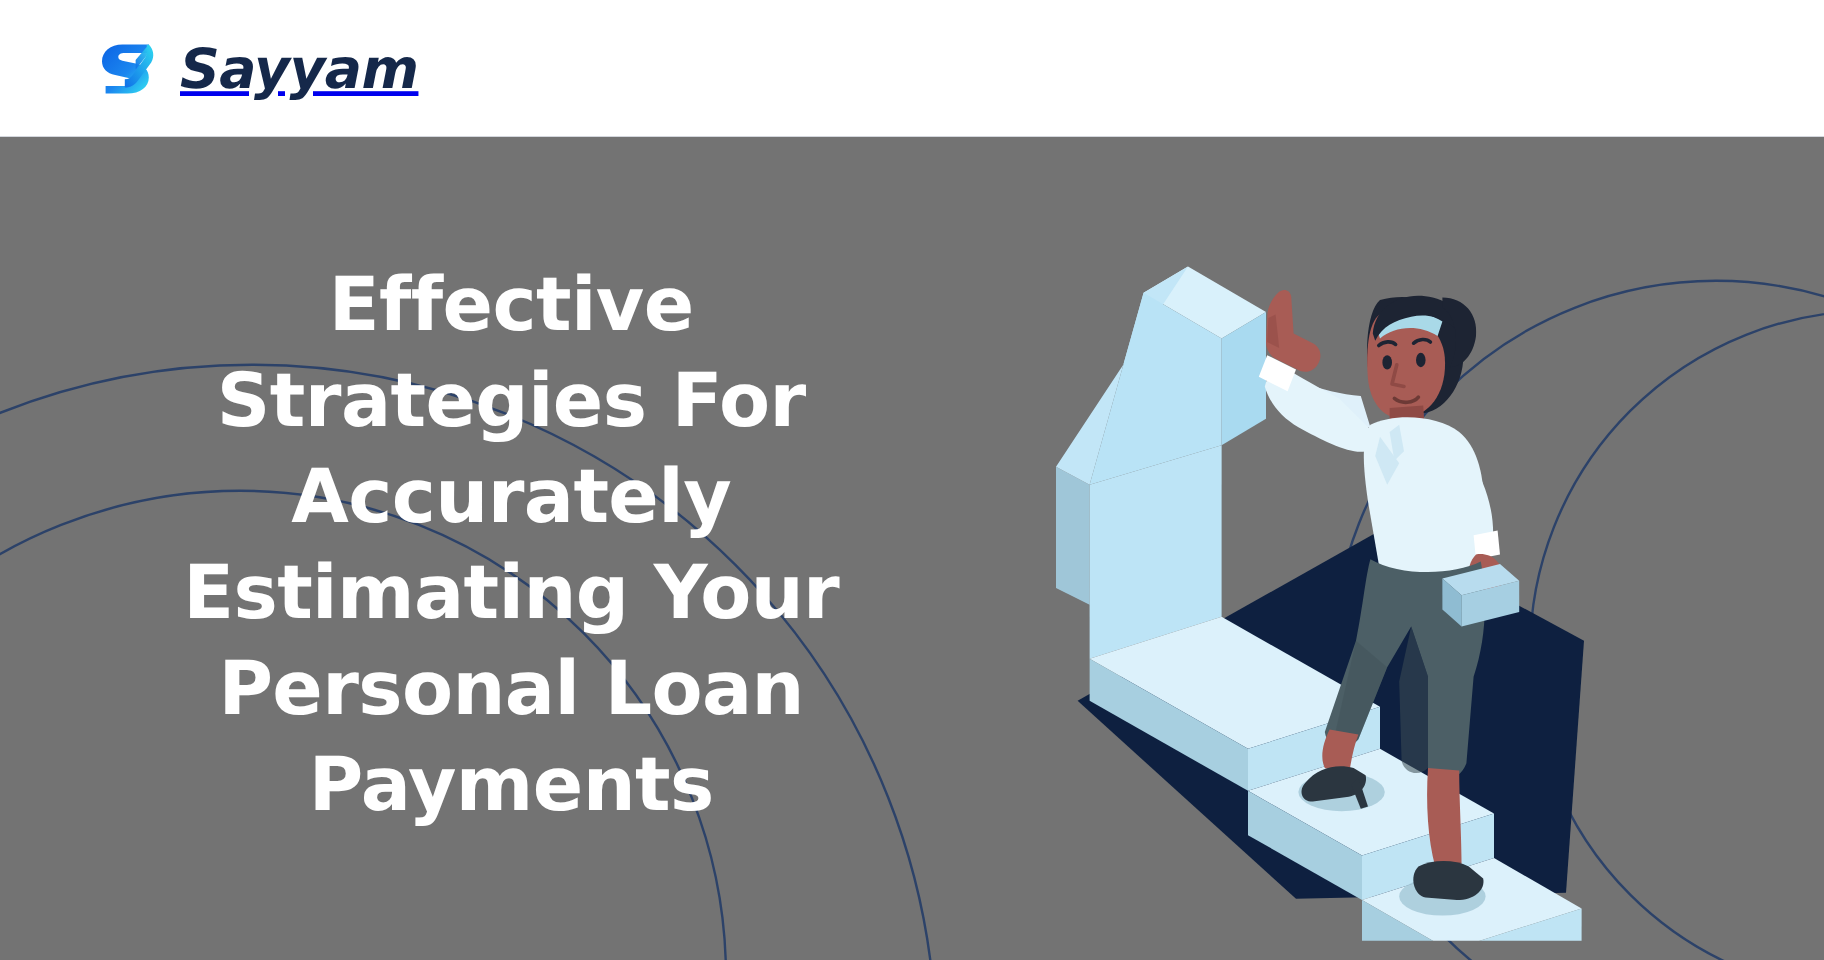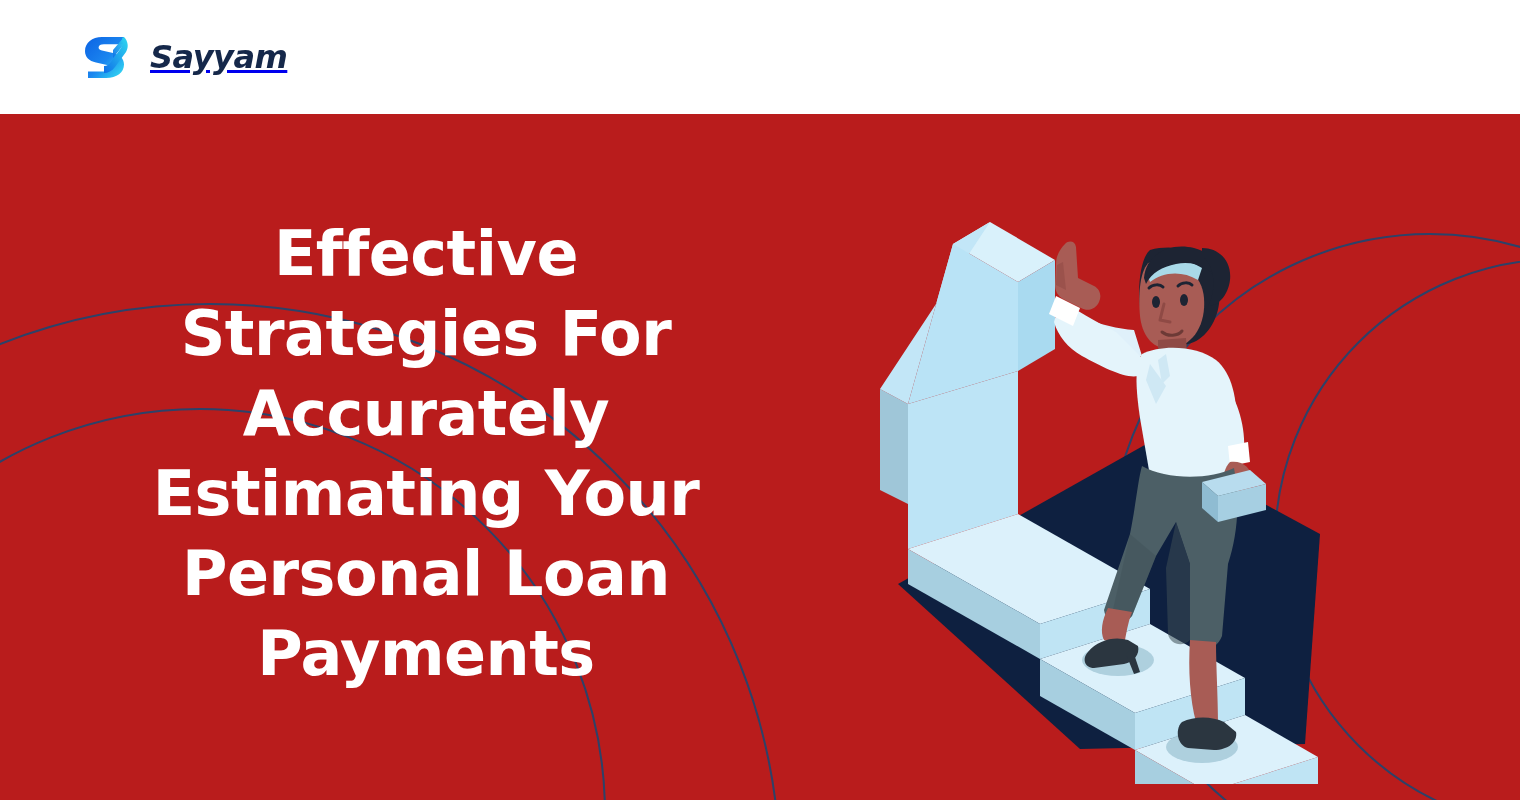--- a/index.html
+++ b/index.html
@@ -13,29 +13,29 @@
 
   
   .site-header{
     position:absolute; left:0; top:0; width:1520px; height:114px;
     background:#ffffff; z-index:30;
     display:flex; align-items:center;
   }
   .brand{ display:flex; align-items:center; gap:16px; margin-left:82px; }
   .brand-mark{ width:52px; height:52px; display:block; }
   .brand-name{
-    font-size:32px; font-weight:700; font-style:italic;
+    font-size:46px; font-weight:700; font-style:italic;
     color:#15284a; letter-spacing:-0.5px;
     font-family:"DejaVu Sans", sans-serif;
   }
 
   
   .hero{
     position:absolute; left:0; top:114px; width:1520px; height:686px;
-    background:#b91c1c; overflow:hidden;
+    background:#737373; overflow:hidden;
   }
   .hero-bg{ position:absolute; left:0; top:0; width:1520px; height:686px; z-index:1; }
 
   .hero-title{
     position:absolute; z-index:10;
     left:130px; top:100px; width:592px;
     text-align:center;
     color:#ffffff;
     font-family:"DejaVu Sans", sans-serif;
     font-weight:700;

